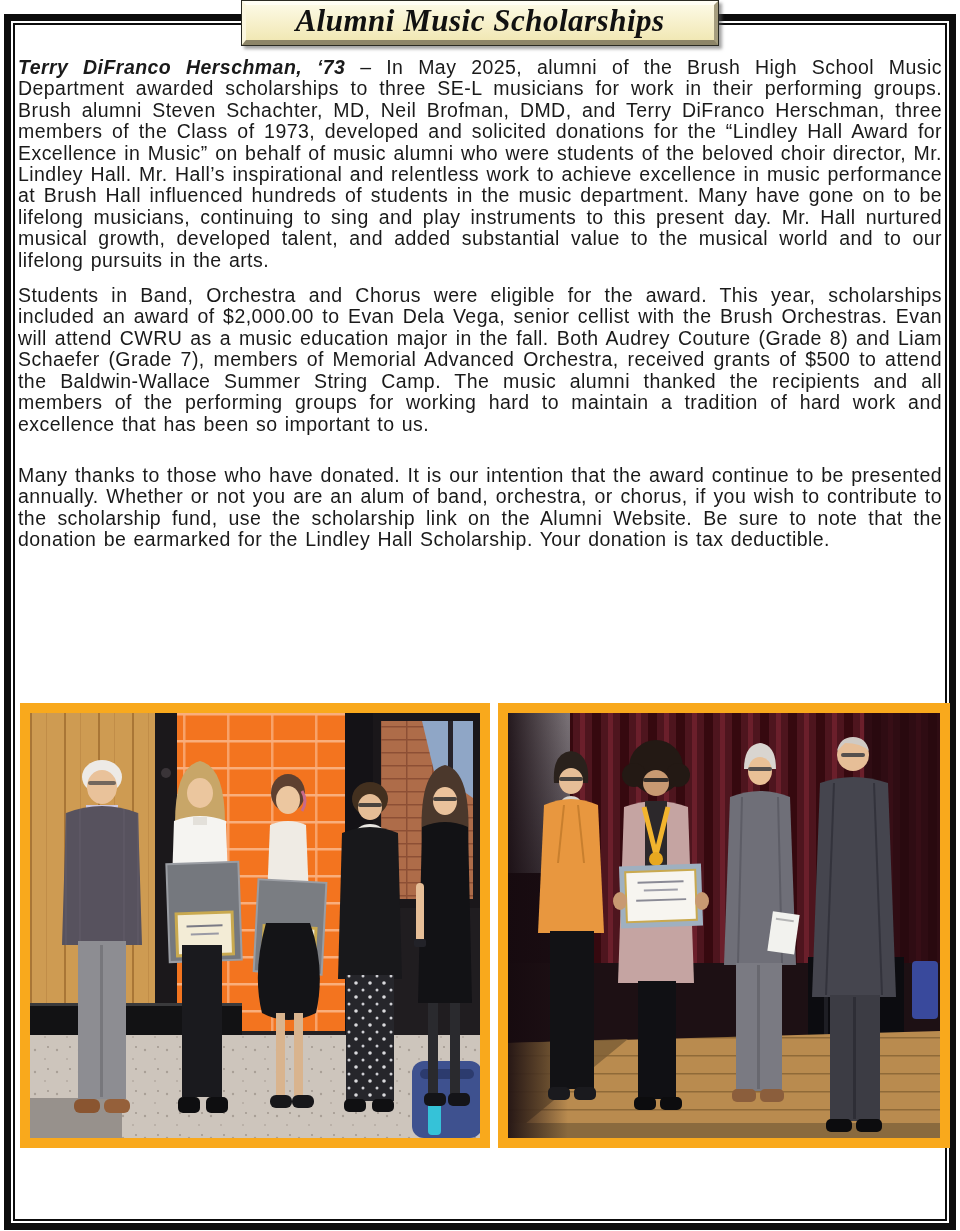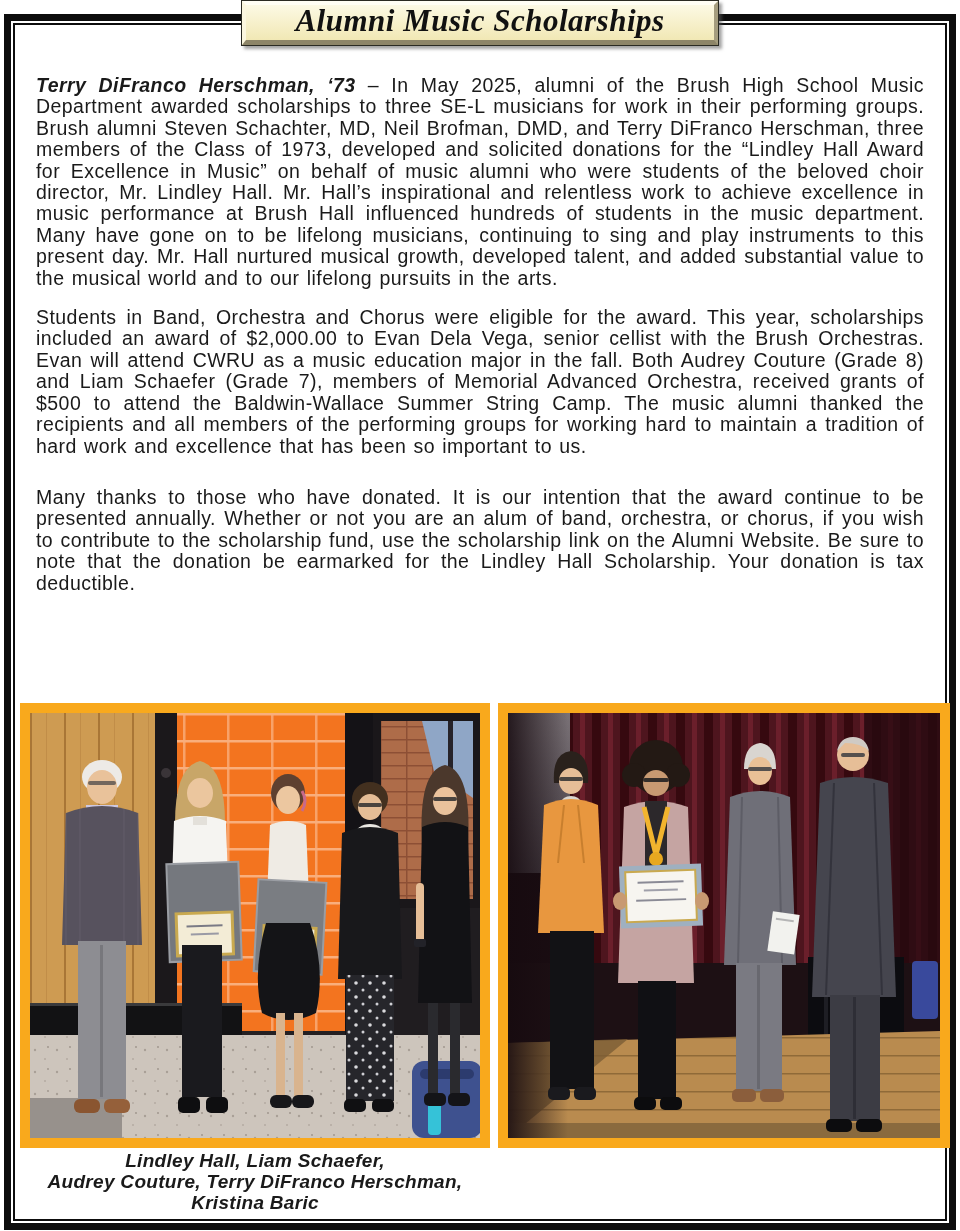--- a/index.html
+++ b/index.html
@@ -21,21 +21,21 @@
           box-sizing:border-box;}
   .banner-bevel{position:absolute;inset:0;
           border-top:4px solid #FFFEF4;border-left:4px solid #FBF7DF;
           border-right:4px solid #A59D7E;border-bottom:5px solid #8D8568;
           display:flex;align-items:flex-start;justify-content:center;box-sizing:border-box;}
   .banner-text{font-family:"Liberation Serif",serif;font-weight:bold;font-style:italic;
           font-size:31px;letter-spacing:.5px;color:#111;line-height:1;padding-bottom:3px;}
 
   
   .content{position:absolute;left:18px;right:18px;top:57px;}
-  .content p{margin:18px;text-align:justify;
+  .content p{margin:0;text-align:justify;
           font-size:19.5px;line-height:21.4px;letter-spacing:.45px;word-spacing:1.4px;}
   .p1{margin-bottom:14px !important;}
   .p2{margin-bottom:36px !important;}
   .p3{margin-bottom:30px !important;}
   .lead{font-weight:bold;font-style:italic;}
 
   
   .photo-row{position:absolute;left:20px;top:703px;width:930px;display:flex;gap:8px;}
   .photo{border:10px solid #F9A91C;background:#222;line-height:0;}
   .photo svg{display:block;}
@@ -301,20 +301,15 @@
           <rect x="322" y="282" width="50" height="126" fill="#3C3C44"></rect>
           <rect x="345" y="284" width="3" height="122" fill="#2E2E36"></rect>
           <rect x="318" y="406" width="26" height="13" rx="5" fill="#0C0C0E"></rect>
           <rect x="348" y="406" width="26" height="13" rx="5" fill="#0C0C0E"></rect>
         </g>
       </svg>
     </div>
   </div>
 
   <div class="caption-row">
-    <div class="caption left">
-      <div>Lindley Hall, Liam Schaefer,</div>
-      <div>Audrey Couture, Terry DiFranco Herschman,</div>
-      <div>Kristina Baric</div>
-    </div>
   </div>
 
 </div>
 
 </body></html>

